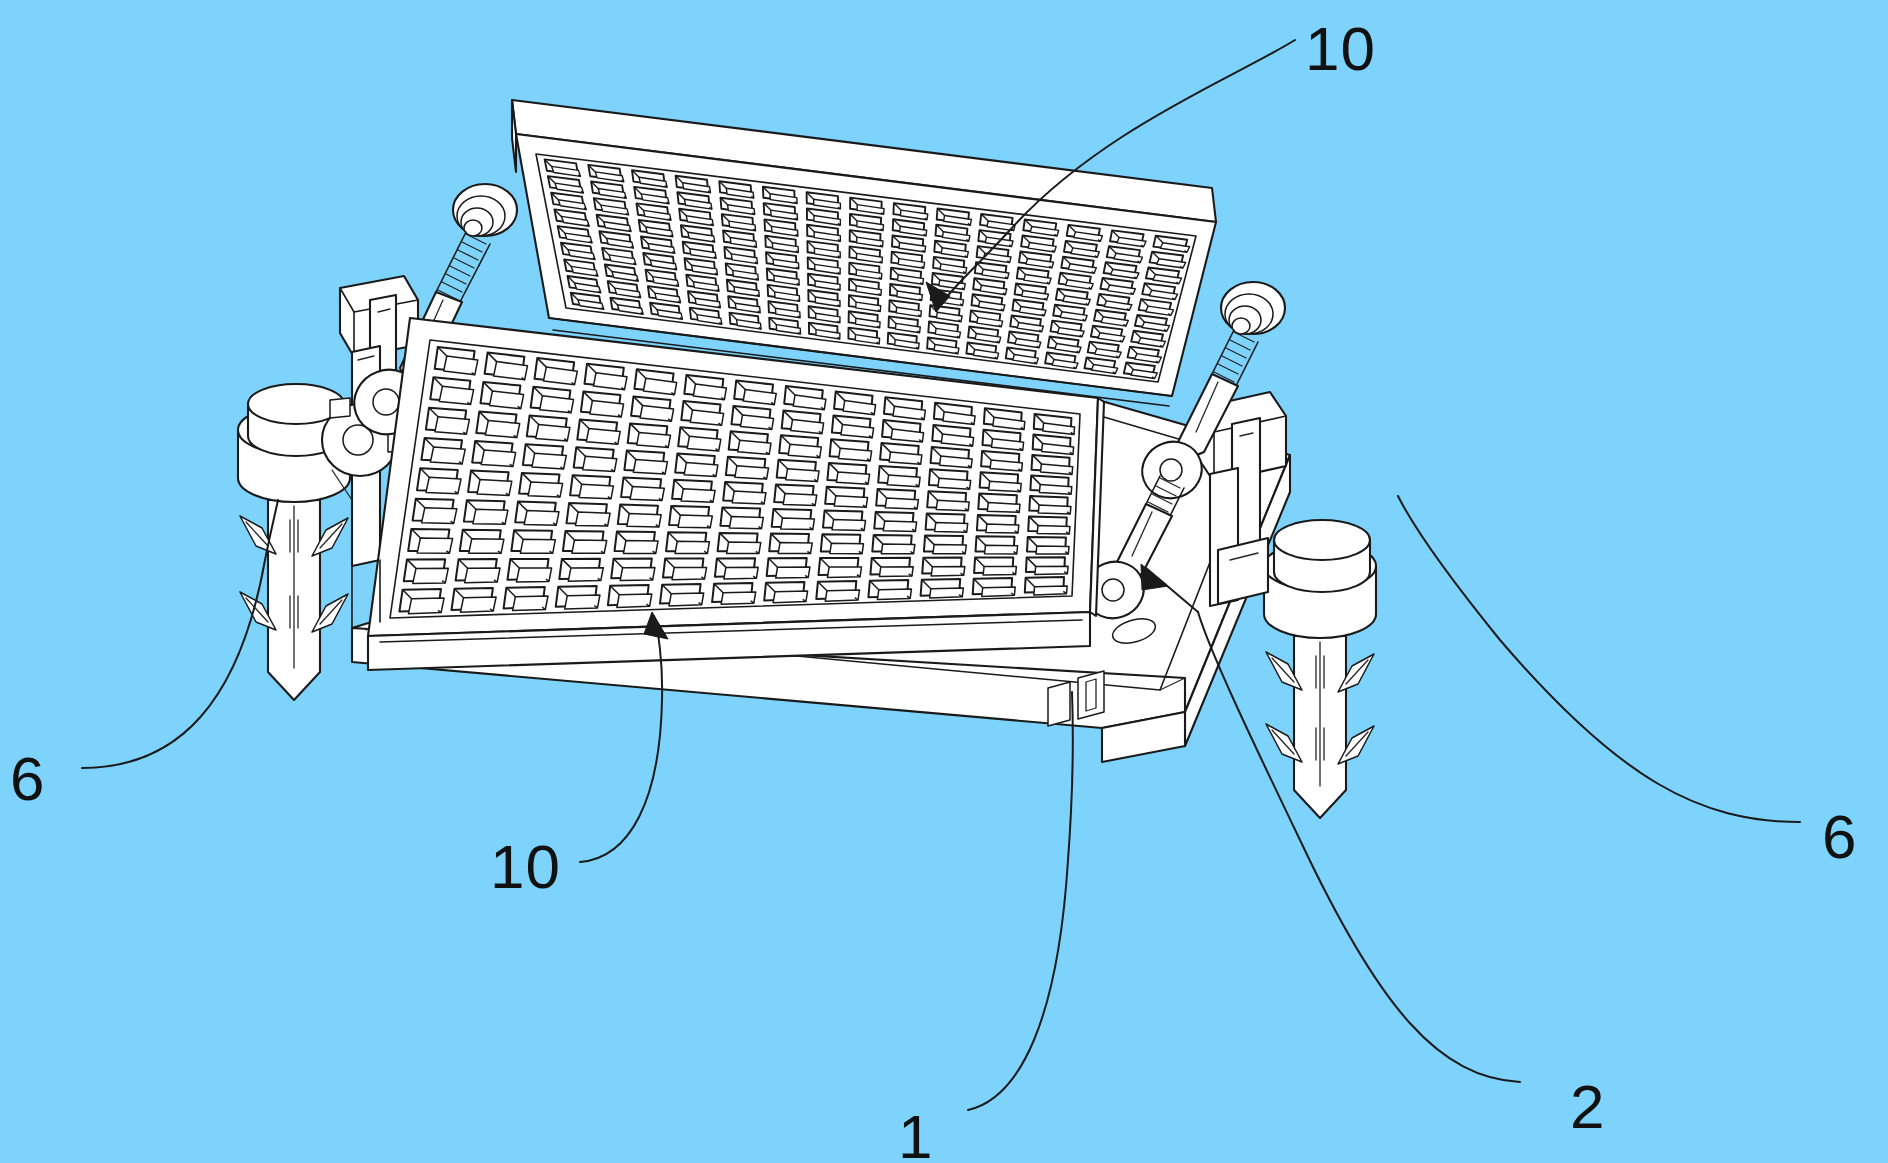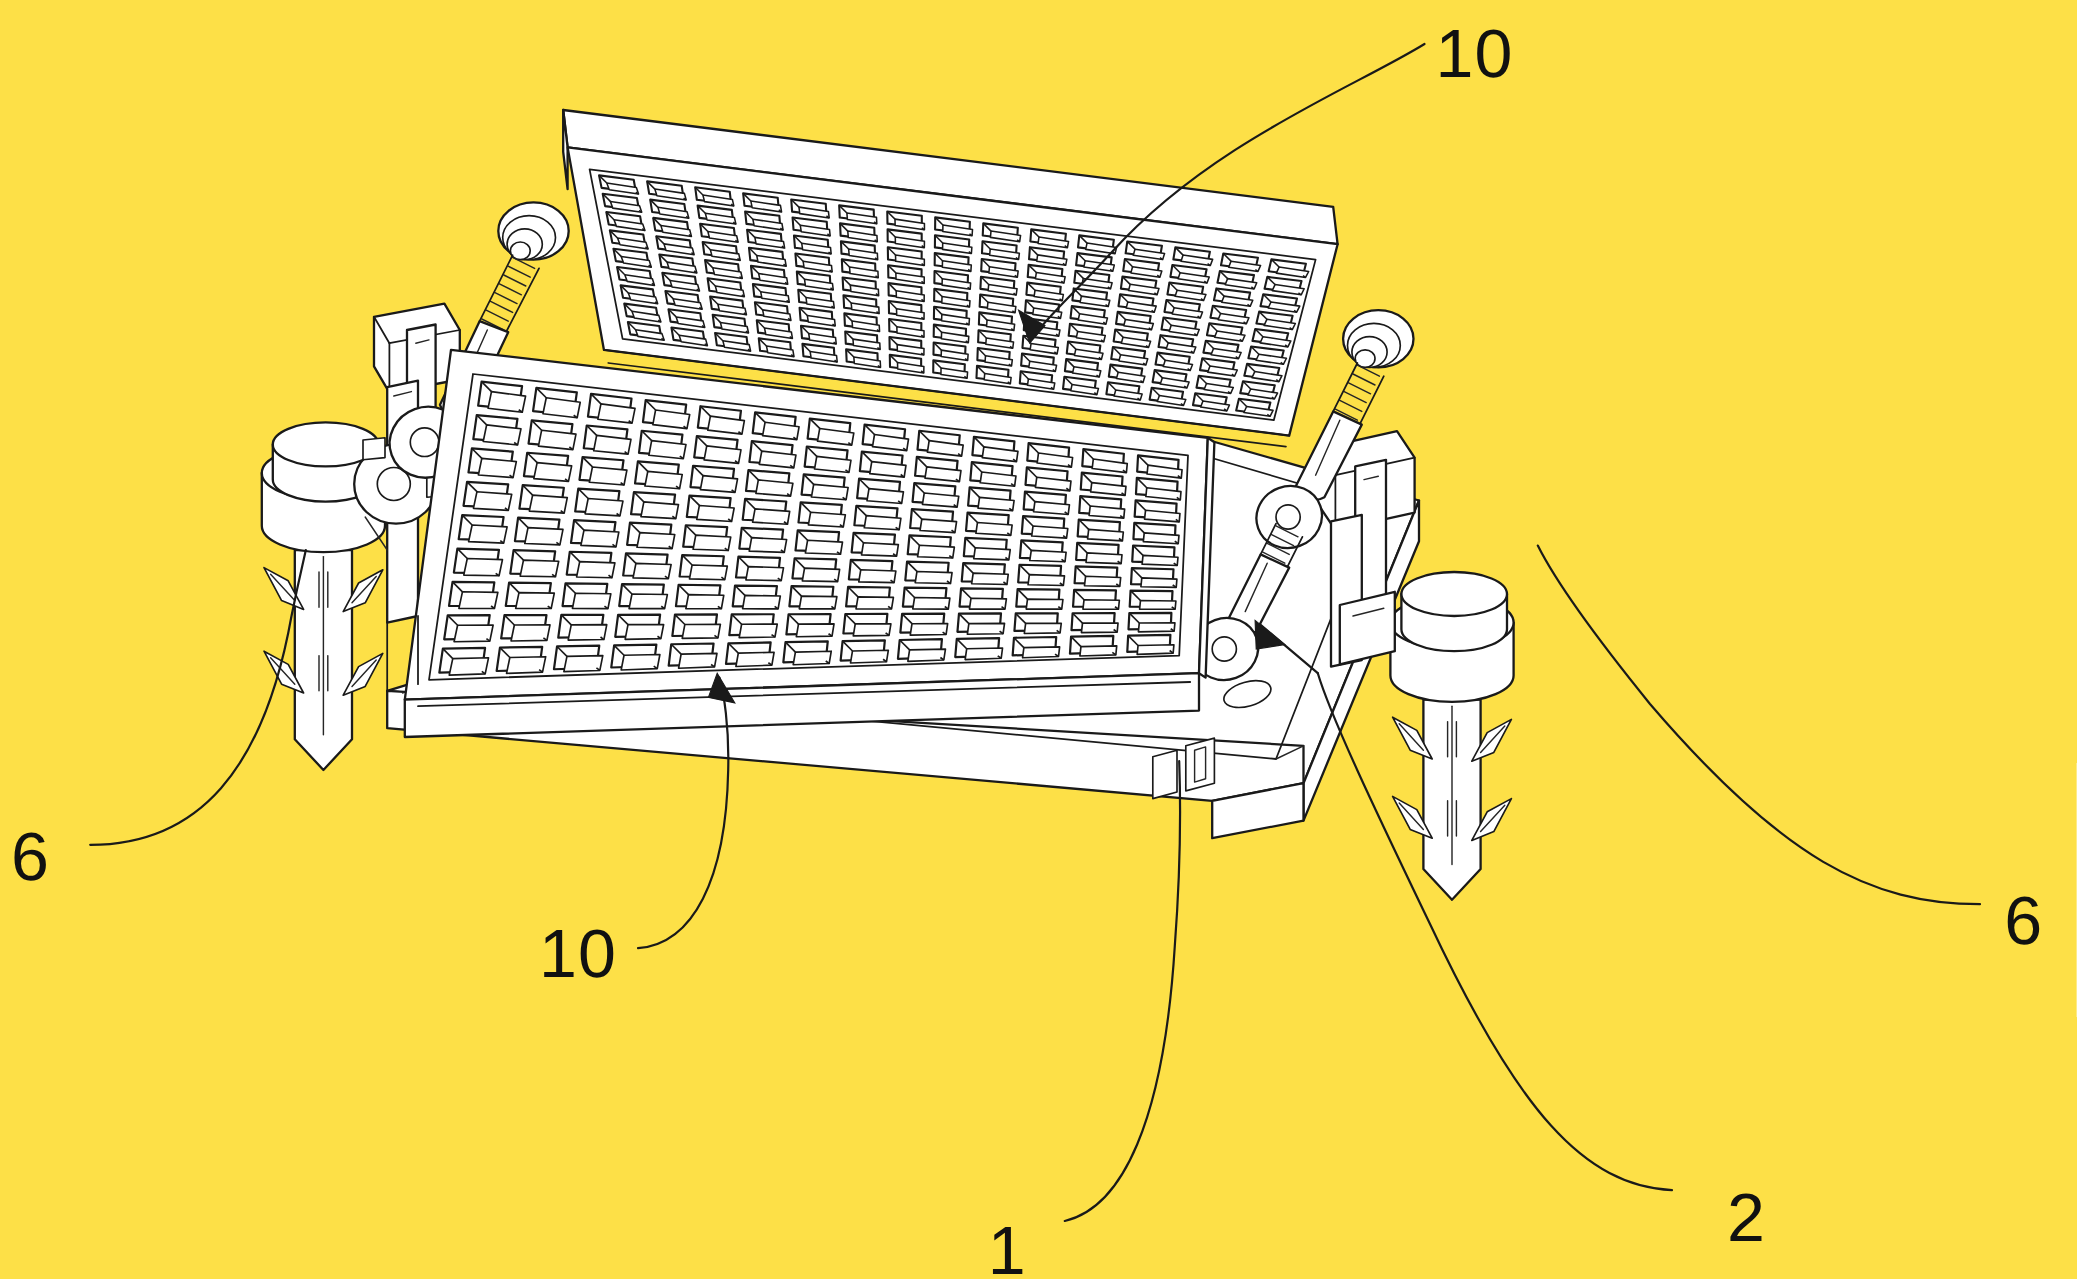--- a/index.html
+++ b/index.html
@@ -10,21 +10,21 @@
   body {
     width: 1888px;
     height: 1163px;
     overflow: hidden;
     font-family: "Liberation Sans", sans-serif;
   }
   #figure-root {
     position: relative;
     width: 1888px;
     height: 1163px;
-    background: #fde047;
+    background: #7dd3fc;
   }
   #figure-root svg {
     display: block;
   }
   .ln-thin {
     fill: none;
     stroke: #1a1a1a;
     stroke-width: 1.6;
     stroke-linejoin: round;
     stroke-linecap: round;

